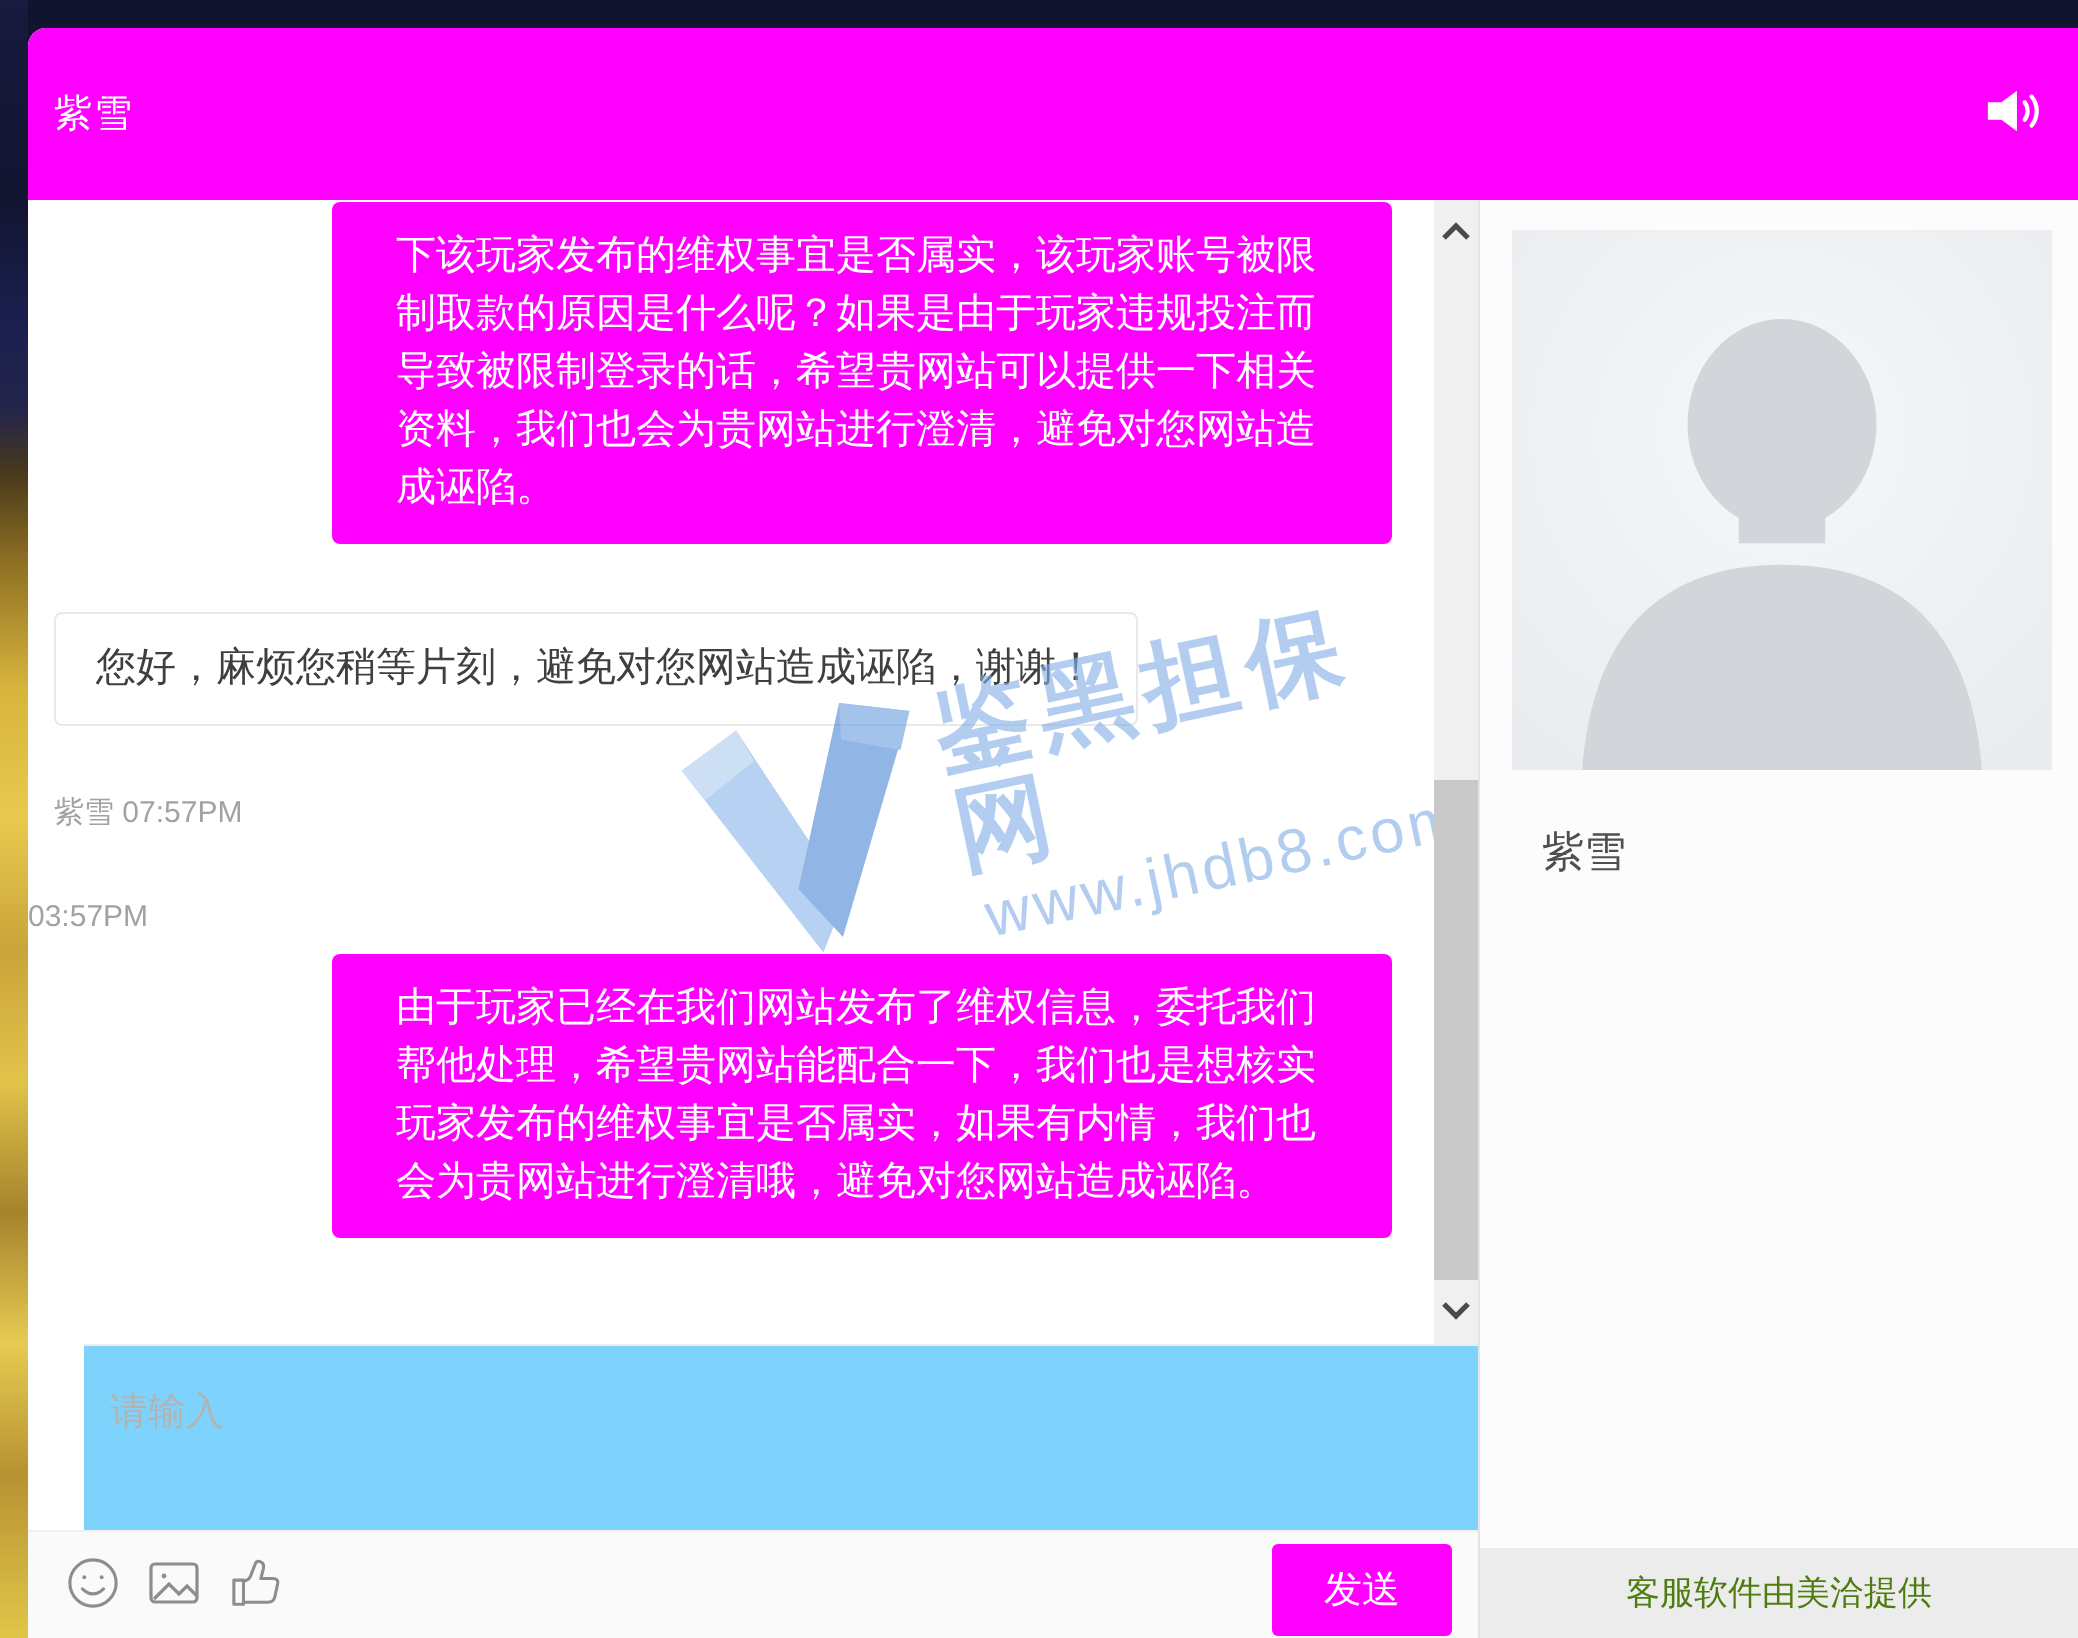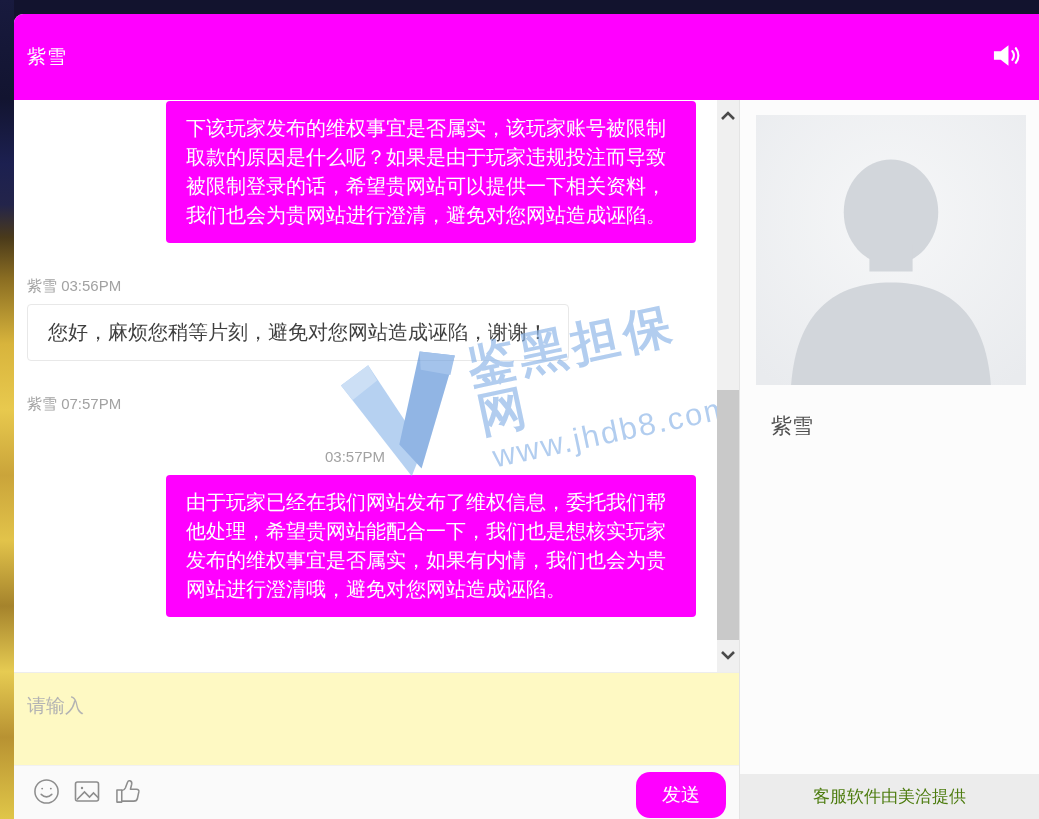--- a/index.html
+++ b/index.html
@@ -33,31 +33,31 @@
 
   .body-row{flex:1;display:flex;min-height:0;background:#fff;}
   .chat-col{width:726px;flex:none;border-right:1px solid #e4e4e4;display:flex;flex-direction:column;box-sizing:border-box;}
 
   .messages-wrap{height:572px;flex:none;display:flex;min-height:0;}
   .message-list{flex:1;position:relative;overflow:hidden;padding:1px 0 30px 0;box-sizing:border-box;}
 
   .msg-group{margin-top:34px;}
   .msg-group.first{margin-top:0;}
   .msg-meta{font-size:15px;color:#a2a2a2;margin:0 0 8px 13px;}
-  .msg-group.outgoing .msg-meta{text-align:center;margin:0 21px 10px 0;}
+  .msg-group.outgoing .msg-meta{text-align:left;margin:0 21px 10px 0;}
   .bubble{
     display:inline-block;box-sizing:border-box;text-align:left;
     font-size:20px;line-height:29px;color:#3f3f3f;
     background:#fff;border:1px solid #e8e8e8;border-radius:4px;
     padding:13px 20px;margin-left:13px;max-width:560px;
   }
   .msg-group.outgoing{text-align:right;}
   .msg-group.outgoing .bubble{
     background:#ff00ff;border:none;color:#fff;
-    width:530px;margin:0 21px 0 0;padding:13px 20px;
+    width:530px;margin:0 21px 0 0;padding:13px 32px;
   }
 
   
   .watermark{
     position:absolute;left:322px;top:268px;z-index:5;
     display:flex;align-items:center;pointer-events:none;
     transform:rotate(-12deg);transform-origin:left center;
     opacity:.62;
   }
   .wm-text{margin-left:-6px;color:#84b0e6;}
@@ -65,33 +65,33 @@
   .wm-url{font-size:31px;letter-spacing:2px;margin-top:0px;padding-left:6px;}
 
   
   .scrollbar{flex:none;width:22px;background:#f0f0f0;position:relative;}
   .scroll-thumb{position:absolute;left:0;right:0;top:290px;height:250px;background:#c9c9c9;}
   .scroll-btn{position:absolute;left:0;right:0;height:20px;background:none;border:none;padding:0;cursor:pointer;display:flex;align-items:center;justify-content:center;}
   .scroll-btn.up{top:6px;}
   .scroll-btn.down{bottom:7px;}
 
   
-  .composer{flex:none;height:93px;box-sizing:border-box;border-top:1px solid #ededed;padding:20px 14px 0 13px;background:#fef9c3;}
+  .composer{flex:none;height:93px;box-sizing:border-box;border-top:1px solid #ededed;padding:20px 14px 0 13px;background:#7dd3fc;margin-left:28px;}
   .composer textarea{
     width:100%;height:64px;border:none;outline:none;resize:none;background:transparent;
     font-family:inherit;font-size:19px;color:#333;padding:0;box-sizing:border-box;
   }
   .composer textarea::placeholder{color:#b3b3b3;}
 
   .toolbar{
     flex:none;height:54px;box-sizing:border-box;background:#fafafa;border-top:1px solid #f1f1f1;
     display:flex;align-items:center;padding:0 13px 0 19px;gap:13px;
   }
   .send-btn{
-    width:90px;height:46px;background:#ff00ff;color:#fff;border:none;border-radius:14px;
+    width:90px;height:46px;background:#ff00ff;color:#fff;border:none;border-radius:3px;
     font-size:19px;font-family:inherit;cursor:pointer;margin-top:4px;
   }
 
   
   .sidebar{flex:1;background:#fcfcfc;position:relative;padding:14px 0 0 16px;box-sizing:border-box;}
   .avatar{width:270px;height:272px;overflow:hidden;}
   .agent-name{margin:26px 0 0 15px;font-size:21px;color:#4f4f4f;}
   .sidebar-footer{
     position:absolute;left:0;right:0;bottom:0;height:45px;background:#ececec;
     display:flex;align-items:center;justify-content:center;
@@ -124,21 +124,20 @@
     <div class="chat-col">
 
       <div class="messages-wrap">
         <div class="message-list">
 
           <div class="msg-group outgoing first">
             <div class="bubble">下该玩家发布的维权事宜是否属实，该玩家账号被限制取款的原因是什么呢？如果是由于玩家违规投注而导致被限制登录的话，希望贵网站可以提供一下相关资料，我们也会为贵网站进行澄清，避免对您网站造成诬陷。</div>
           </div>
 
           <div class="msg-group incoming">
-            <div class="msg-meta">紫雪 03:56PM</div>
             <div class="bubble">您好，麻烦您稍等片刻，避免对您网站造成诬陷，谢谢！</div>
           </div>
 
           <div class="msg-group incoming">
             <div class="msg-meta">紫雪 07:57PM</div>
           </div>
 
           <div class="msg-group outgoing">
             <div class="msg-meta">03:57PM</div>
             <div class="bubble">由于玩家已经在我们网站发布了维权信息，委托我们帮他处理，希望贵网站能配合一下，我们也是想核实玩家发布的维权事宜是否属实，如果有内情，我们也会为贵网站进行澄清哦，避免对您网站造成诬陷。</div>

